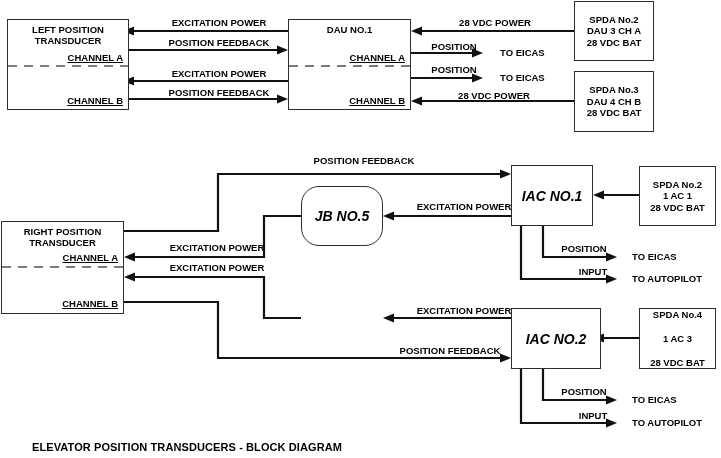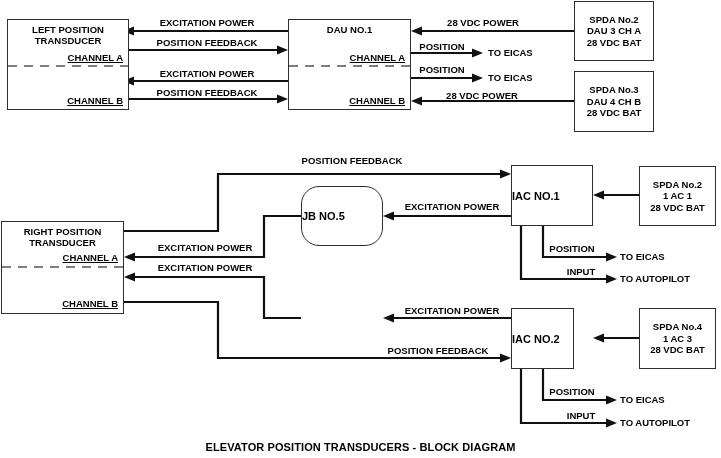--- a/index.html
+++ b/index.html
@@ -20,31 +20,31 @@
   }
   .dash{
     position:absolute;left:0;right:0;height:2px;
     background:repeating-linear-gradient(90deg,#7d7d7d 0 9px,transparent 9px 16px);
   }
   .cbox{ 
     display:flex;flex-direction:column;align-items:center;justify-content:center;
     font-weight:bold;font-size:9.5px;line-height:11.5px;color:#000;text-align:center;
   }
   .nbox{ 
-    display:flex;align-items:center;
-    font-weight:bold;font-size:11px;color:#000;text-align:center;
+    display:flex;align-items:center;justify-content:center;
+    font-weight:bold;font-size:14px;color:#000;text-align:center;font-style:italic;
   }
   .lbl{
     position:absolute;z-index:3;font-weight:bold;font-size:9.5px;line-height:10px;
-    color:#000;white-space:nowrap;
+    color:#000;white-space:nowrap;margin-left:12px;
   }
   .lbl.c{transform:translateX(-50%);}
   #title{
-    position:absolute;left:0;right:0;top:441px;text-align:center;
-    font-weight:bold;font-size:11px;color:#000;z-index:3;letter-spacing:0.1px;
+    position:absolute;left:0;right:0;top:441px;text-align:left;
+    font-weight:bold;font-size:11px;color:#000;z-index:3;letter-spacing:0.1px;padding-left:32px;
   }
 </style>
 </head>
 <body>
 
 <div id="stage">
 
   <svg id="wires" width="721" height="458" viewBox="0 0 721 458">
     <g stroke="#111111" stroke-width="2.2" fill="none">
       <path d="M288,31 H131"></path>
@@ -126,30 +126,30 @@
     <div class="chan" style="top:77px;">CHANNEL B</div>
   </div>
 
   <div class="box nbox" style="left:301px;top:186px;width:82px;height:60px;border-radius:18px;">
     <div>JB NO.5</div>
   </div>
 
   <div class="box nbox" style="left:511px;top:165px;width:82px;height:61px;">
     <div>IAC NO.1</div>
   </div>
-  <div class="box nbox" style="left:511px;top:308px;width:63px;height:61px;">
+  <div class="box nbox" style="left:511px;top:308px;width:90px;height:61px;">
     <div>IAC NO.2</div>
   </div>
 
   <div class="box cbox" style="left:639px;top:166px;width:77px;height:60px;">
     <div>SPDA No.2</div>
     <div>1 AC 1</div>
     <div>28 VDC BAT</div>
   </div>
-  <div class="box cbox" style="left:639px;top:308px;width:77px;height:61px;">
+  <div class="box cbox" style="left:639px;top:308px;width:77px;height:61px;justify-content:space-between;">
     <div>SPDA No.4</div>
     <div>1 AC 3</div>
     <div>28 VDC BAT</div>
   </div>
 
   <div class="lbl c" style="left:207px;top:18px;">EXCITATION POWER</div>
   <div class="lbl c" style="left:207px;top:38px;">POSITION FEEDBACK</div>
   <div class="lbl c" style="left:207px;top:69px;">EXCITATION POWER</div>
   <div class="lbl c" style="left:207px;top:88px;">POSITION FEEDBACK</div>
   <div class="lbl c" style="left:483px;top:18px;">28 VDC POWER</div>

